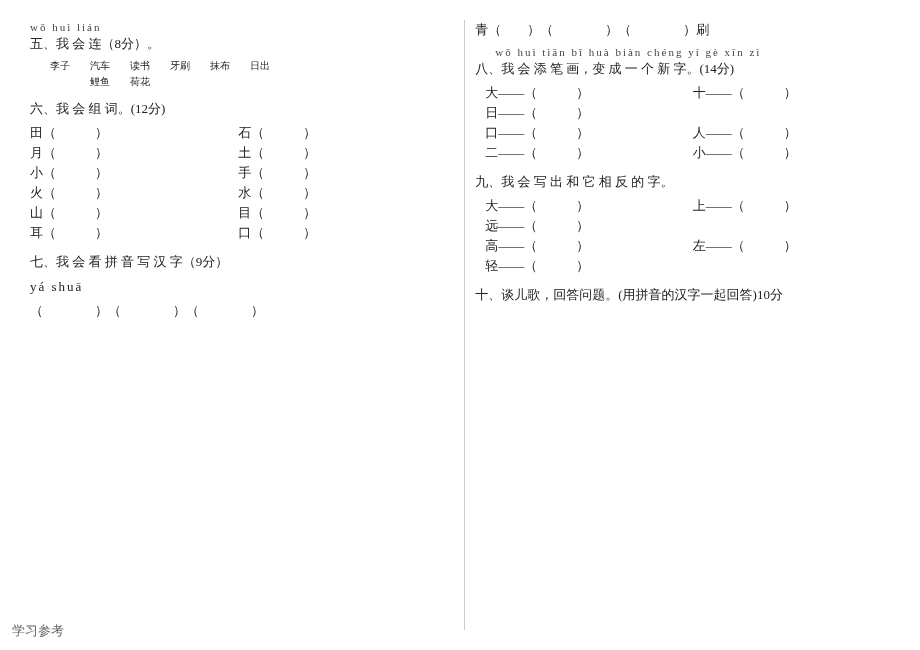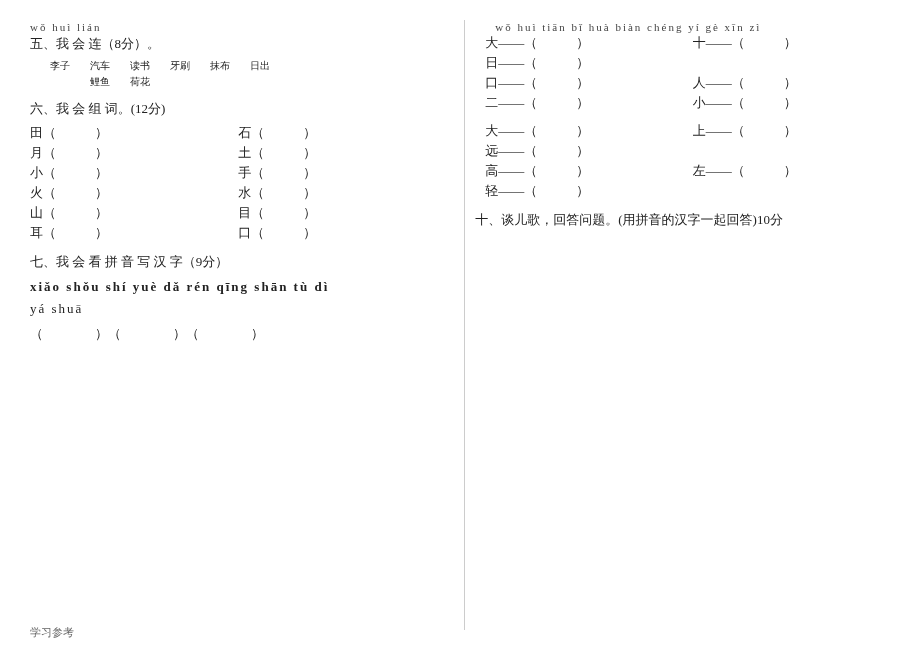--- a/index.html
+++ b/index.html
@@ -69,22 +69,22 @@
     .grid-item {
       font-size: 13px;
       white-space: nowrap;
     }
     .indent {
       padding-left: 20px;
     }
     .footer {
       position: absolute;
       bottom: 10px;
-      left: 30px;
-      font-size: 11px;
+      left: 12px;
+      font-size: 13px;
       color: #666;
     }
   </style>
 </head>
 <body>
 
 <div class="page">
   <div class="left-col">
 
     <div class="section">
@@ -117,45 +117,49 @@
         <span class="grid-item">水（　　　）</span>
         <span class="grid-item">山（　　　）</span>
         <span class="grid-item">目（　　　）</span>
         <span class="grid-item">耳（　　　）</span>
         <span class="grid-item">口（　　　）</span>
       </div>
     </div>
 
     <div class="section">
       <div class="section-title">七、我 会 看 拼 音 写 汉 字（9分）</div>
-      <div class="section-title bold" style="font-weight:bold; letter-spacing:2px; margin-bottom:2px;">xiǎo shǒu  shí yuè  dǎ rén   qīng shān  tù dì</div>
       <div class="section-title bold" style="font-weight:normal; letter-spacing:2px; margin-bottom:4px;">yá shuā</div>
       <div class="section-title">（　　　　）（　　　　）（　　　　）</div>
     </div>
 
   </div>
 
   <div class="right-col">
 
+    <div class="section" style="margin-bottom:4px;">
+      <div class="section-title">青（　　）（　　　　）（　　　　）刷</div>
+    </div>
 
     <div class="section">
       <div class="pinyin indent">wǒ huì tiān bǐ huà biàn chéng yí gè xīn zì</div>
+      <div class="section-title">八、我 会 添 笔 画，变 成 一 个 新 字。(14分)</div>
       <div class="two-col-grid" style="padding-left:10px;">
         <span class="grid-item">大——（　　　）</span>
         <span class="grid-item">十——（　　　）</span>
         <span class="grid-item">日——（　　　）</span>
         <span class="grid-item"></span>
         <span class="grid-item">口——（　　　）</span>
         <span class="grid-item">人——（　　　）</span>
         <span class="grid-item">二——（　　　）</span>
         <span class="grid-item">小——（　　　）</span>
       </div>
     </div>
 
     <div class="section">
+      <div class="section-title">九、我 会 写 出 和 它 相 反 的 字。</div>
       <div class="two-col-grid" style="padding-left:10px;">
         <span class="grid-item">大——（　　　）</span>
         <span class="grid-item">上——（　　　）</span>
         <span class="grid-item"> 远——（　　　）</span>
         <span class="grid-item"></span>
         <span class="grid-item">高——（　　　）</span>
         <span class="grid-item">左——（　　　）</span>
         <span class="grid-item">轻——（　　　）</span>
         <span class="grid-item"></span>
       </div>

